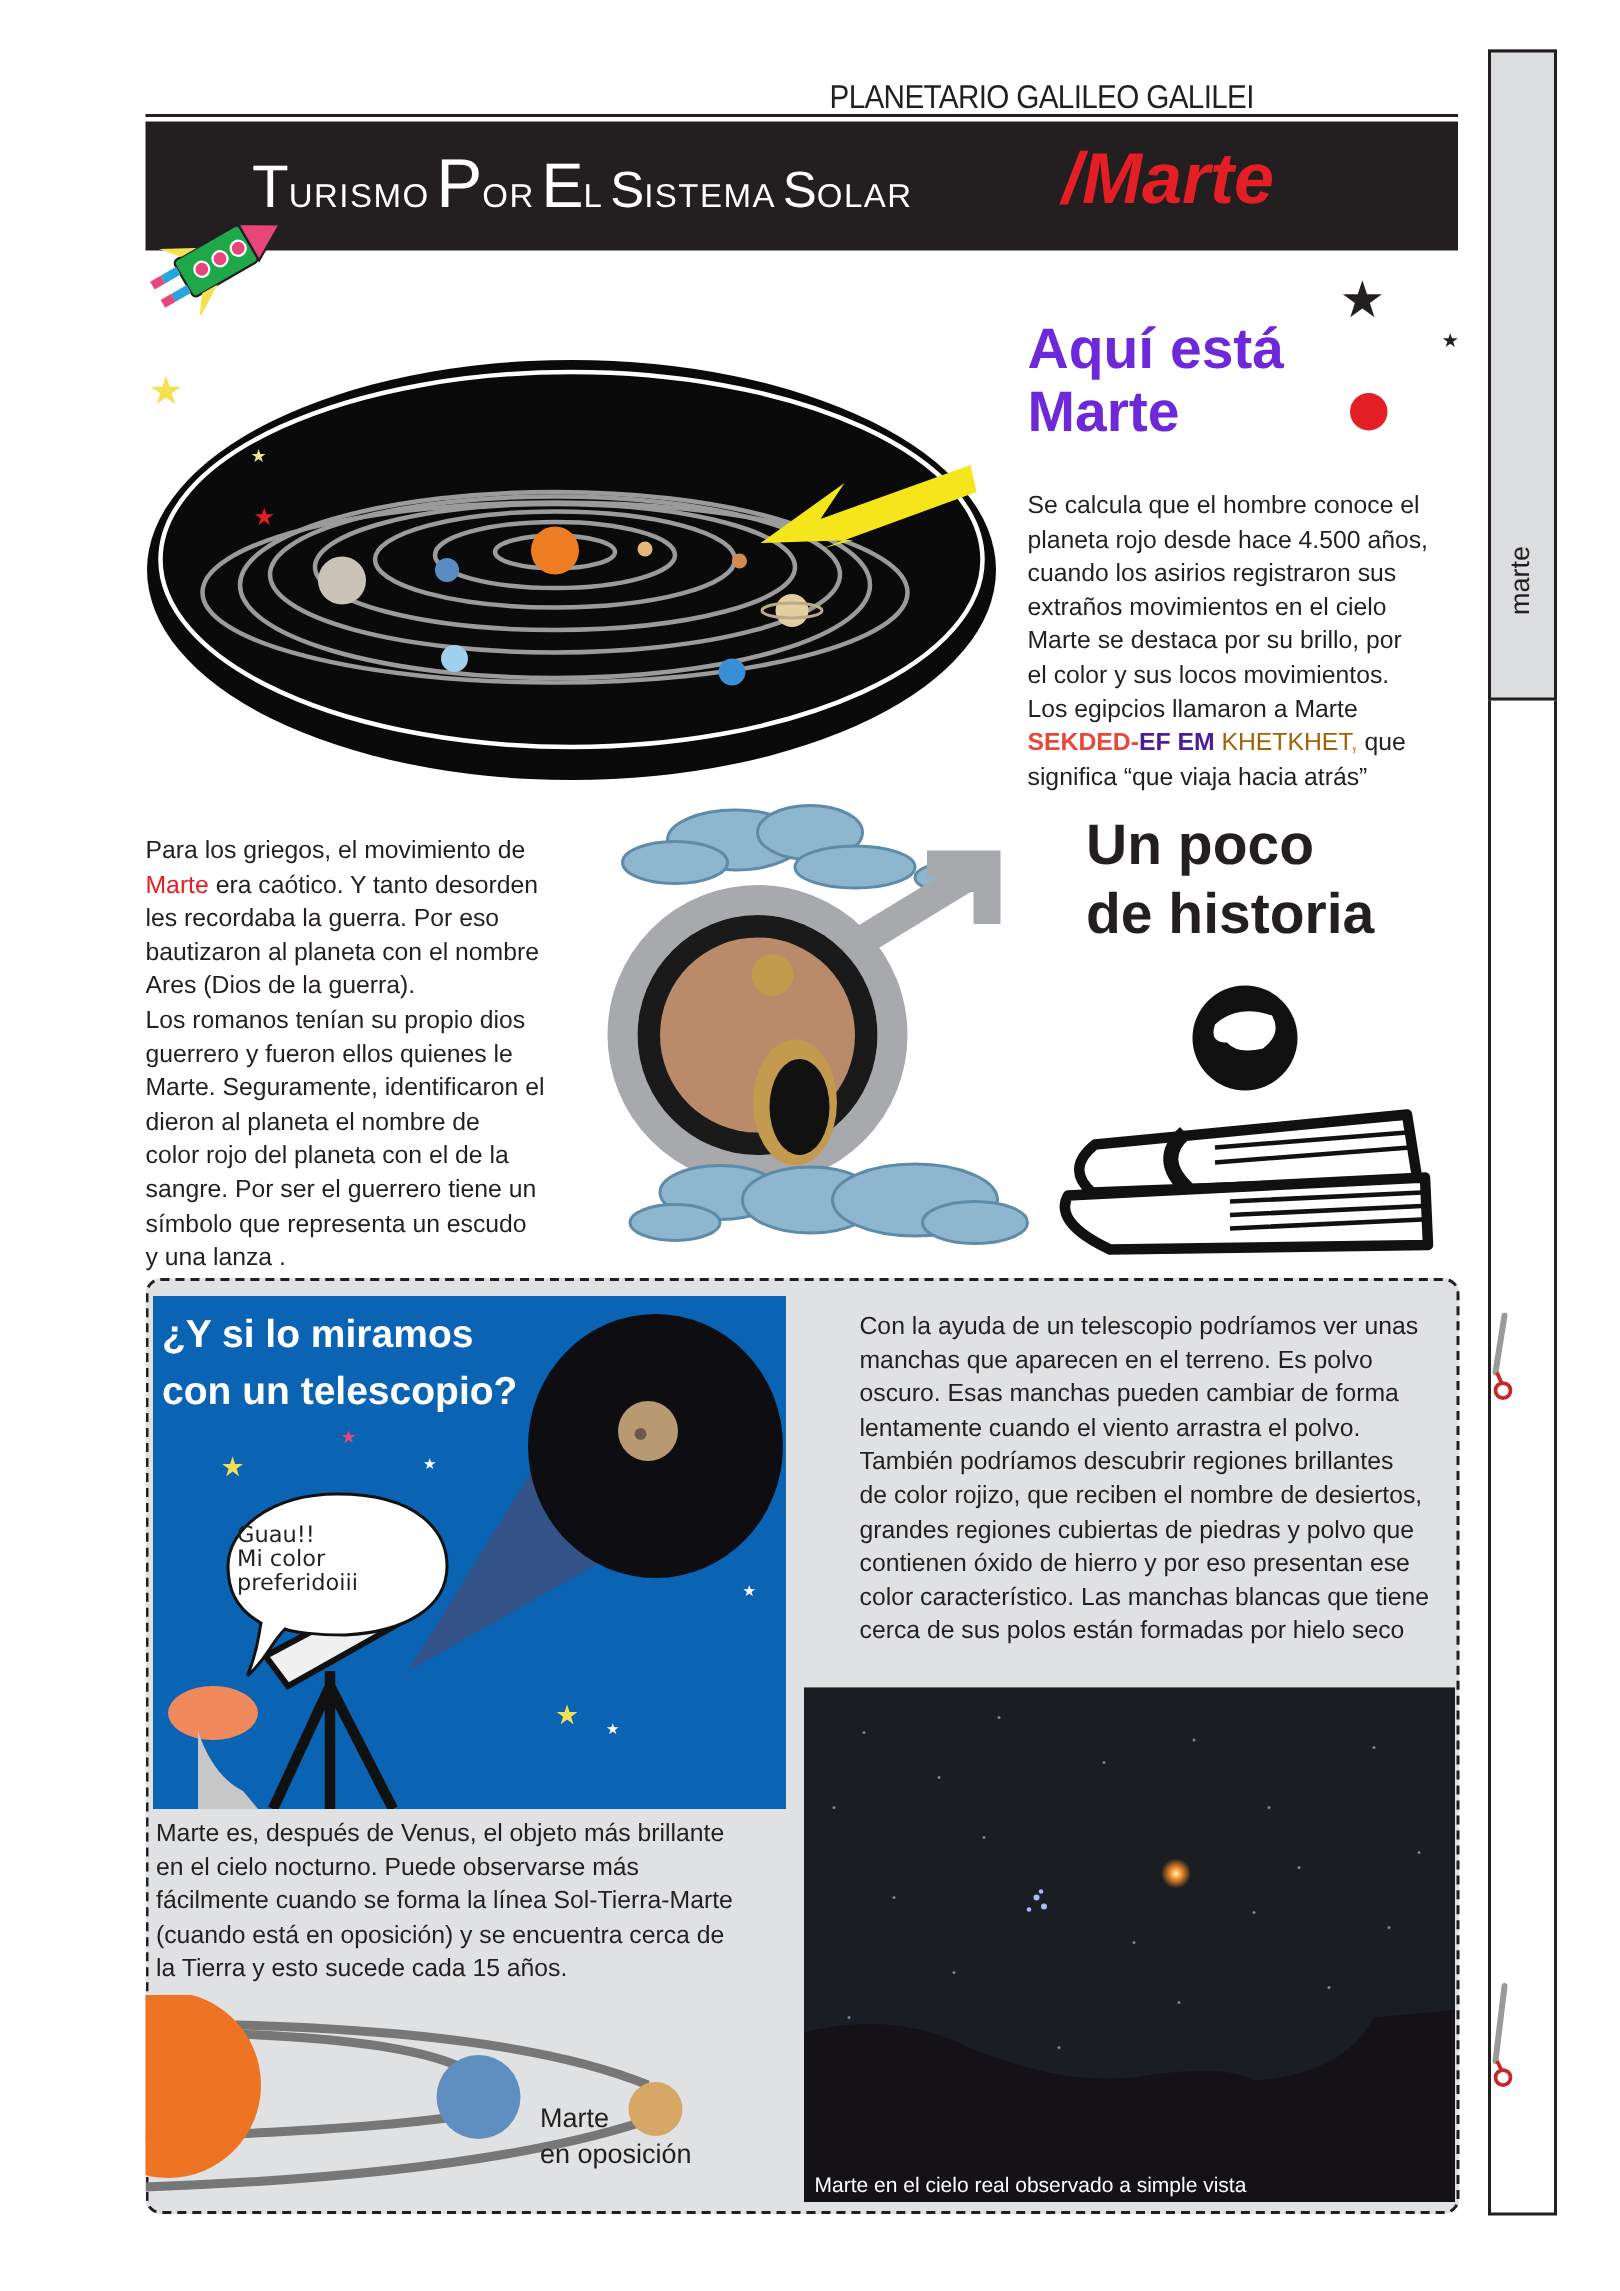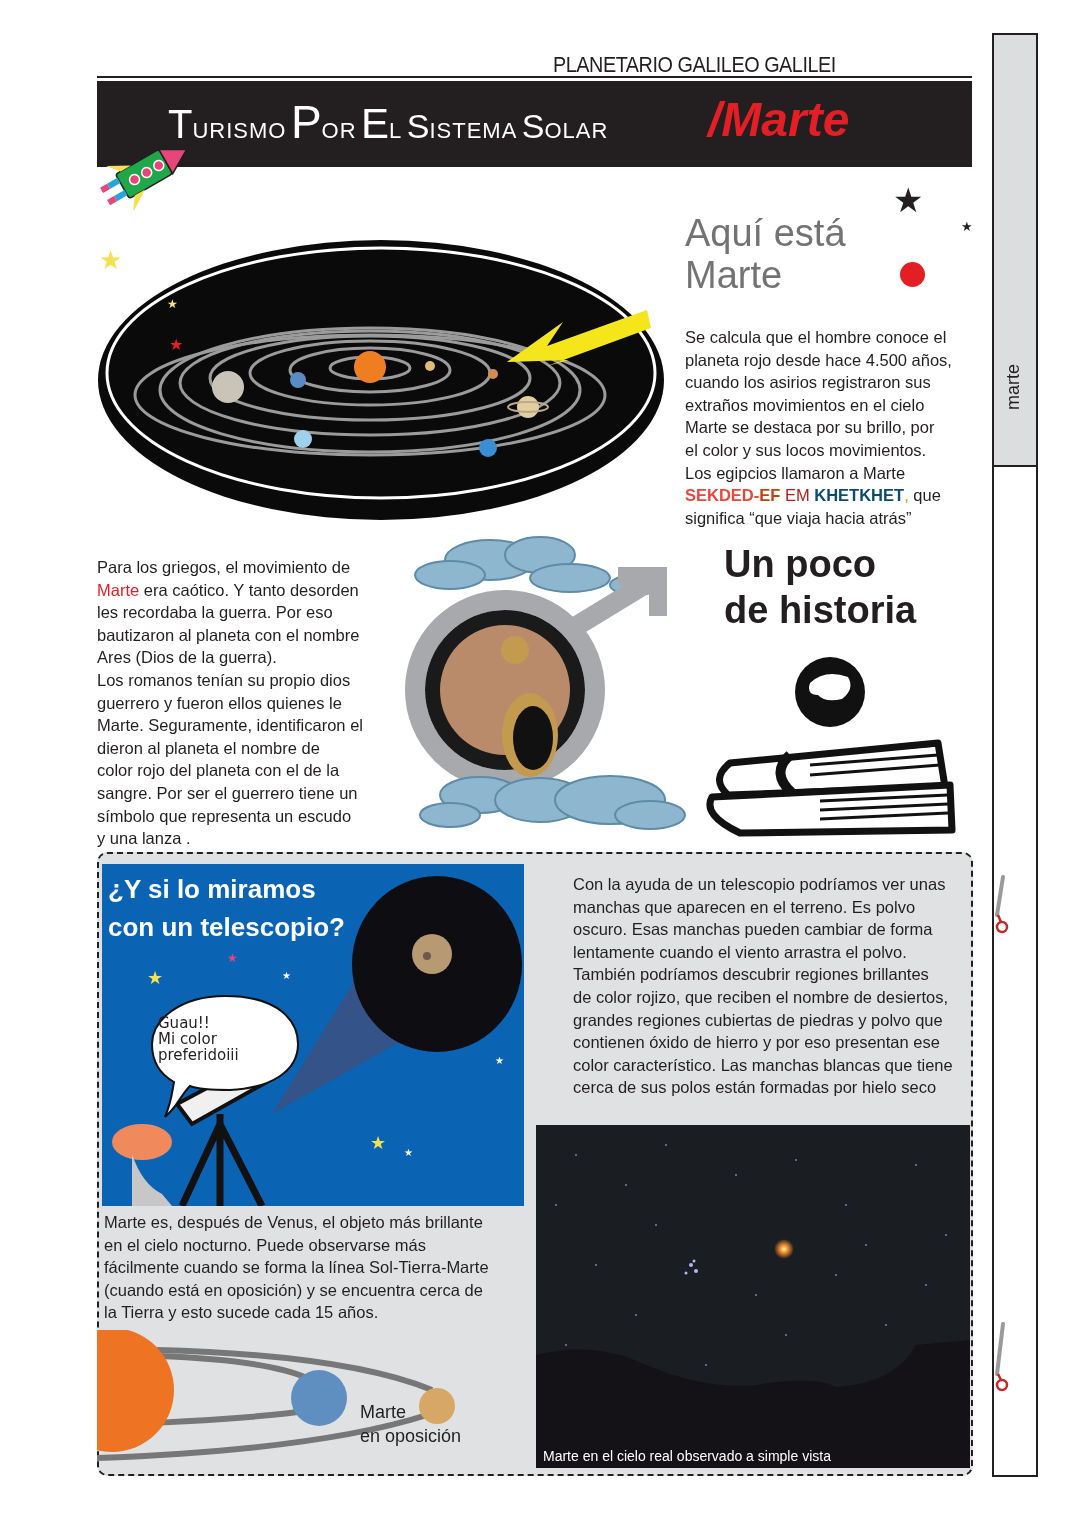--- a/index.html
+++ b/index.html
@@ -15,31 +15,31 @@
   .bt-big { font-size:40px; }
   .bt-sm { font-size:22px; letter-spacing:1px; }
   .banner-marte { left:708px; top:92px; color:#e31e25; font-size:48px; font-weight:bold; font-style:italic; white-space:nowrap; }
 
   
   .side-strip { left:992px; top:33px; width:46px; height:1444px; border:2px solid #231f20; box-sizing:border-box; background:#fff; }
   .side-tab { left:992px; top:33px; width:46px; height:434px; border:2px solid #231f20; box-sizing:border-box; background:#dcdddf; }
   .side-label { left:1003px; top:410px; font-size:18px; color:#231f20; transform:rotate(-90deg); transform-origin:left top; }
 
   
-  .h-aqui { left:685px; top:212px; font-size:38px; font-weight:normal; line-height:42px; color:#737373; }
+  .h-aqui { left:685px; top:212px; font-size:38px; font-weight:bold; line-height:42px; color:#6d28d9; }
   .h-historia { left:724px; top:541px; font-size:38px; font-weight:bold; line-height:46px; color:#231f20; }
 
   .body-text { font-size:16.5px; line-height:22.6px; color:#231f20; }
   .p-aqui { left:685px; top:326px; width:300px; }
   .p-griegos { left:97px; top:556px; width:300px; }
   .red { color:#e31e25; }
   .c-red { color:#e8473a; font-weight:bold; }
-  .c-yel { color:#c2410c; font-weight:bold; }
-  .c-grn { color:#b91c1c; font-weight:normal; }
-  .c-blu { color:#0c4a6e; font-weight:bold;text-align:center; }
+  .c-yel { color:#4c1d95; font-weight:bold; }
+  .c-grn { color:#4c1d95; font-weight:bold; }
+  .c-blu { color:#a16207; font-weight:normal;text-align:center; }
   .c-org { color:#f08a2c; }
 
   
   .dash-box { left:97px; top:852px; width:876px; height:624px; border:2px dashed #231f20; border-radius:10px; box-sizing:border-box; background:#e0e1e3; }
   .blue-panel { left:102px; top:864px; width:422px; height:342px; background:#0b63b4; overflow:hidden; }
   .h-tele { left:108px; top:870px; color:#fff; font-size:26px; font-weight:bold; line-height:38px; }
   .p-tele { left:573px; top:873px; width:425px; }
   .p-venus { left:104px; top:1211px; width:430px; }
   .sky-photo { left:536px; top:1125px; width:434px; height:343px; background:#16161a; overflow:hidden; }
   .sky-caption { left:543px; top:1448px; color:#fff; font-size:14px; }

